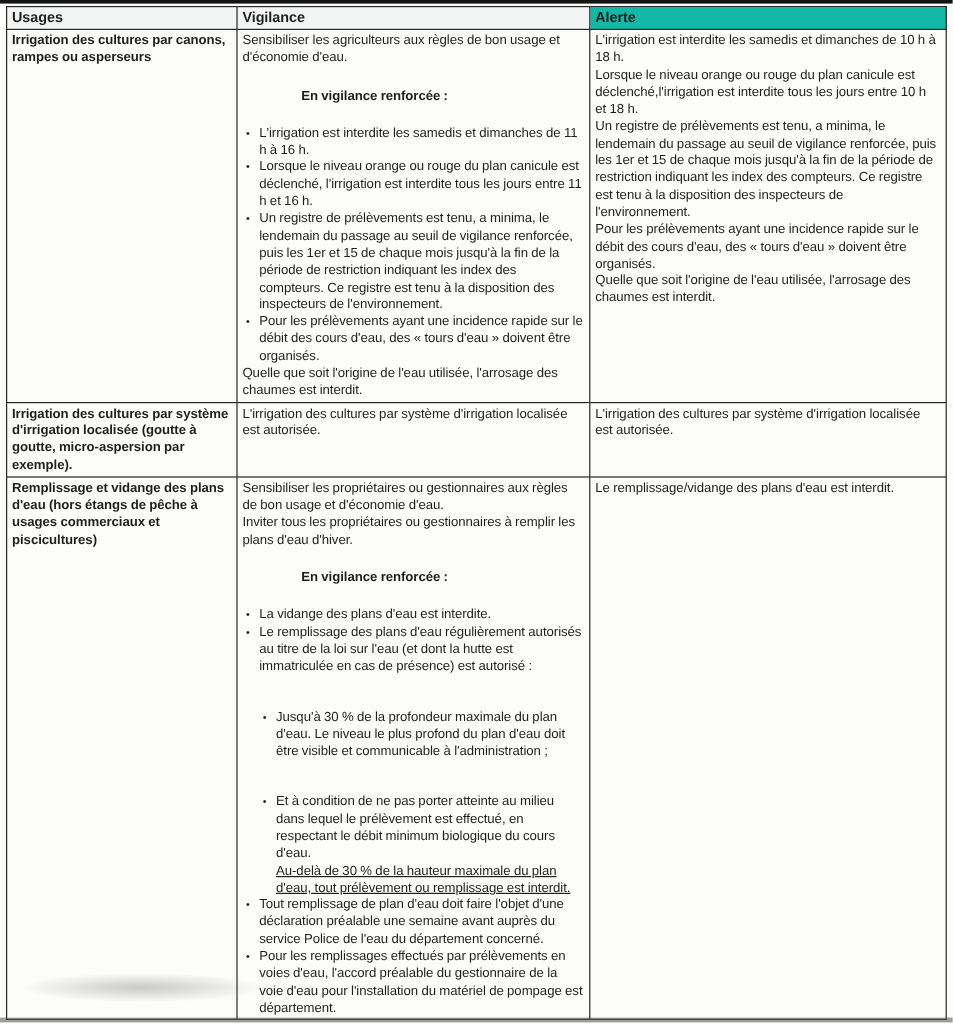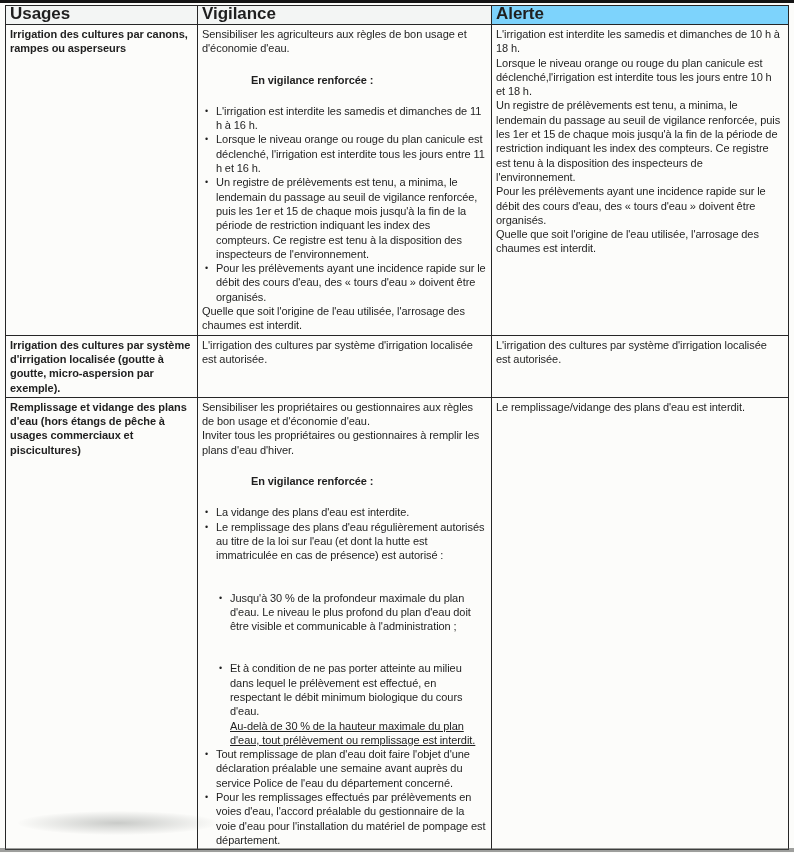--- a/index.html
+++ b/index.html
@@ -23,24 +23,24 @@
   }
   .doc th,.doc td{
     border:1.6px solid #262626;
     vertical-align:top;
     padding:2px 5px 2px 4px;
     font-size:11px;line-height:14.3px;
     letter-spacing:-0.05px;
     word-spacing:-0.2px;
   }
   .doc th{
-    font-size:17px;font-weight:bold;text-align:left;
+    font-size:12px;font-weight:bold;text-align:left;
     background:#f3f5f4;padding-top:1px;padding-bottom:1px;
   }
-  .doc th.alerte{background:#7dd3fc;}
+  .doc th.alerte{background:#14b8a6;}
   td.usage{font-weight:bold;}
   p.blk{margin:0;}
   .gap{margin-bottom:14px;}
   .hd{font-weight:bold;margin:17px;padding-left:32px;}
   .b{position:relative;padding-left:14px;margin:0;}
   .b::before{content:"•";position:absolute;left:3px;top:0;font-size:9px;line-height:14.3px;}
   .sb{position:relative;margin-left:14px;padding-left:14px;margin-top:28px;}
   .sb::before{content:"•";position:absolute;left:3px;top:0;font-size:9px;line-height:14.3px;}
   .cont{margin-left:28px;text-decoration:underline;}
 </style>

